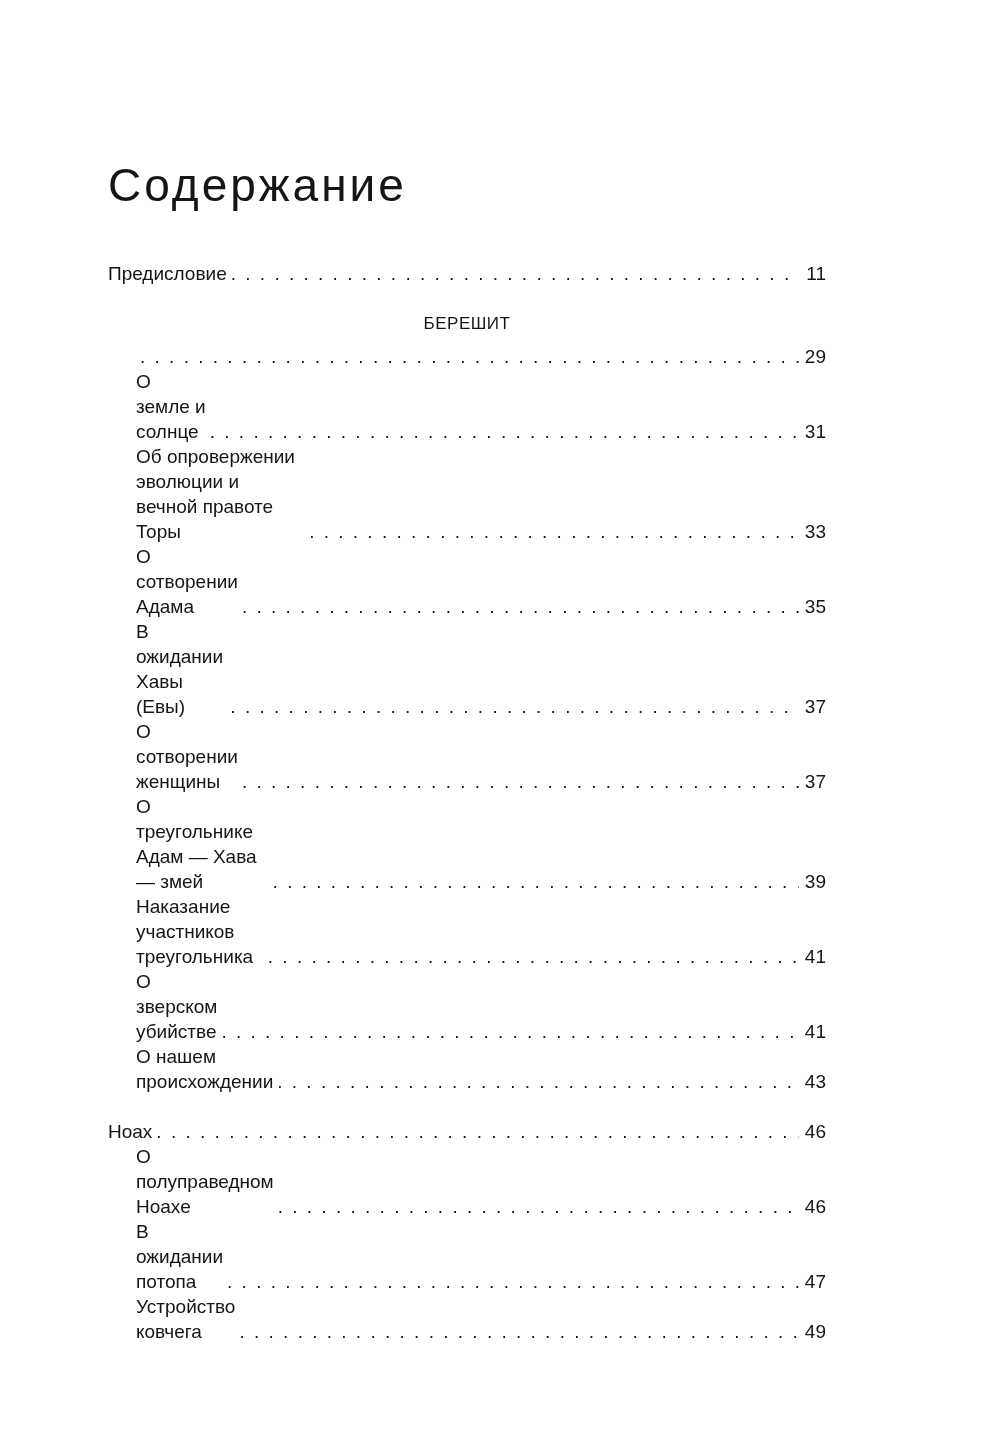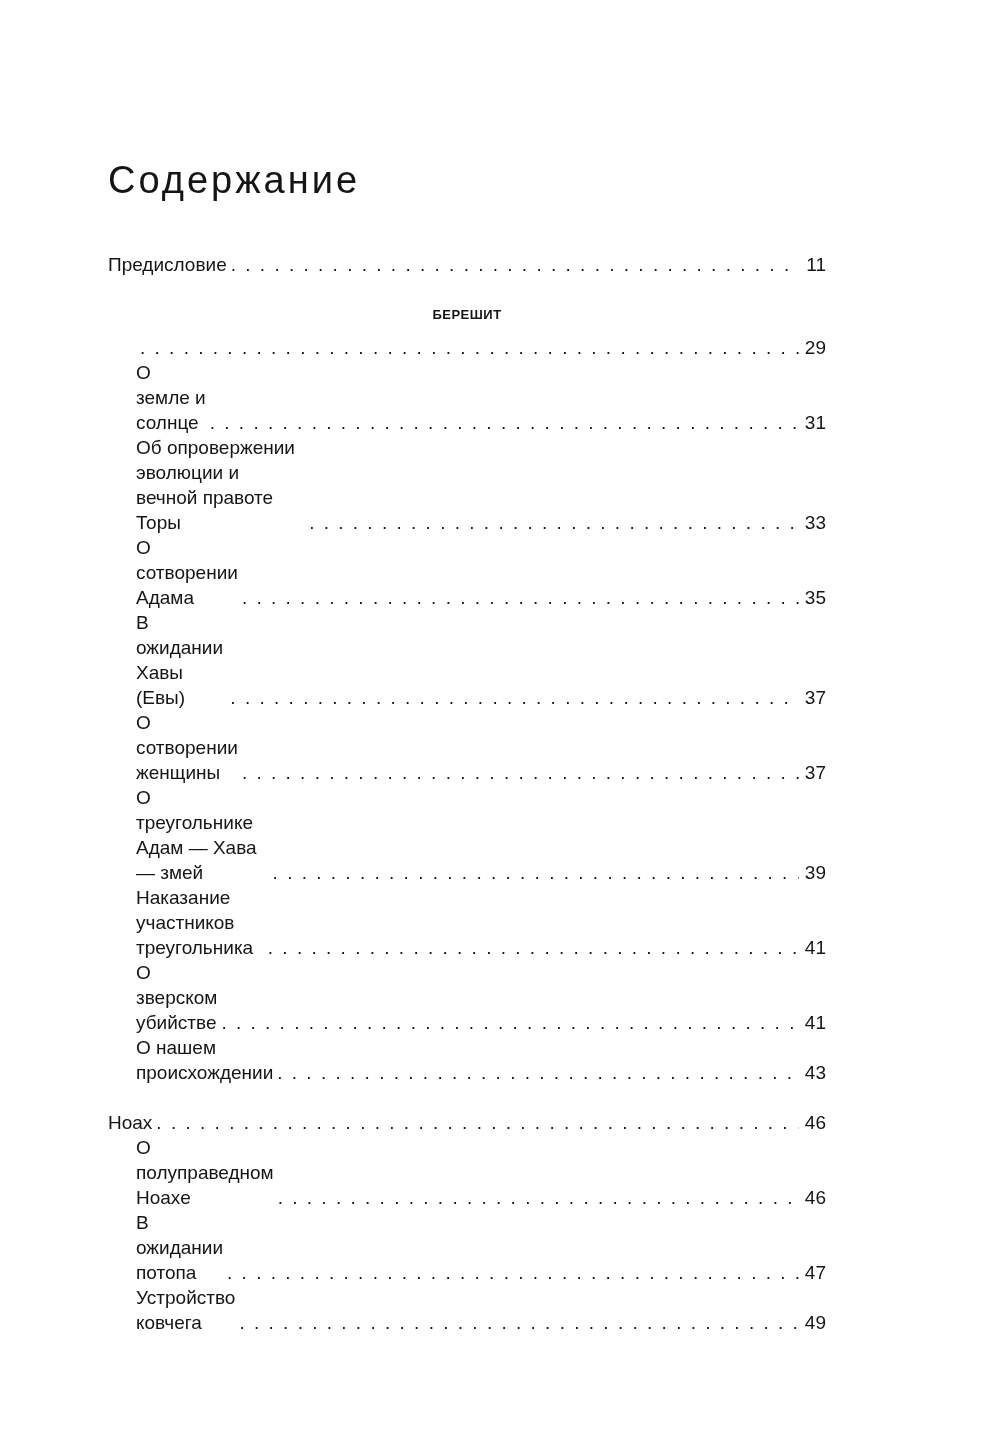--- a/index.html
+++ b/index.html
@@ -14,21 +14,21 @@
     color: #151515;
     overflow: hidden;
   }
   .page {
     box-sizing: border-box;
     width: 986px;
     height: 1447px;
     padding: 160px 160px 0 108px;
   }
   .toc-title {
-    font-size: 38px;
+    font-size: 46px;
     font-weight: 400;
     letter-spacing: 3px;
     line-height: 1.1;
     margin: 0 0 50px 0;
     color: #151515;
   }
   #toc-body {
     font-size: 19px;
   }
   .toc-row {
@@ -59,22 +59,22 @@
   }
   .page-num {
     flex: 0 0 auto;
     text-align: right;
     min-width: 22px;
   }
   .toc-group {
     margin-top: 25px;
   }
   .section-heading {
-    font-weight: 700;
-    font-size: 13px;
+    font-weight: 400;
+    font-size: 17px;
     text-align: center;
     line-height: 25px;
     margin: 0 0 8px 0;
     letter-spacing: 0.5px;
   }
 </style>
 </head>
 <body>
 
 <div class="page">

